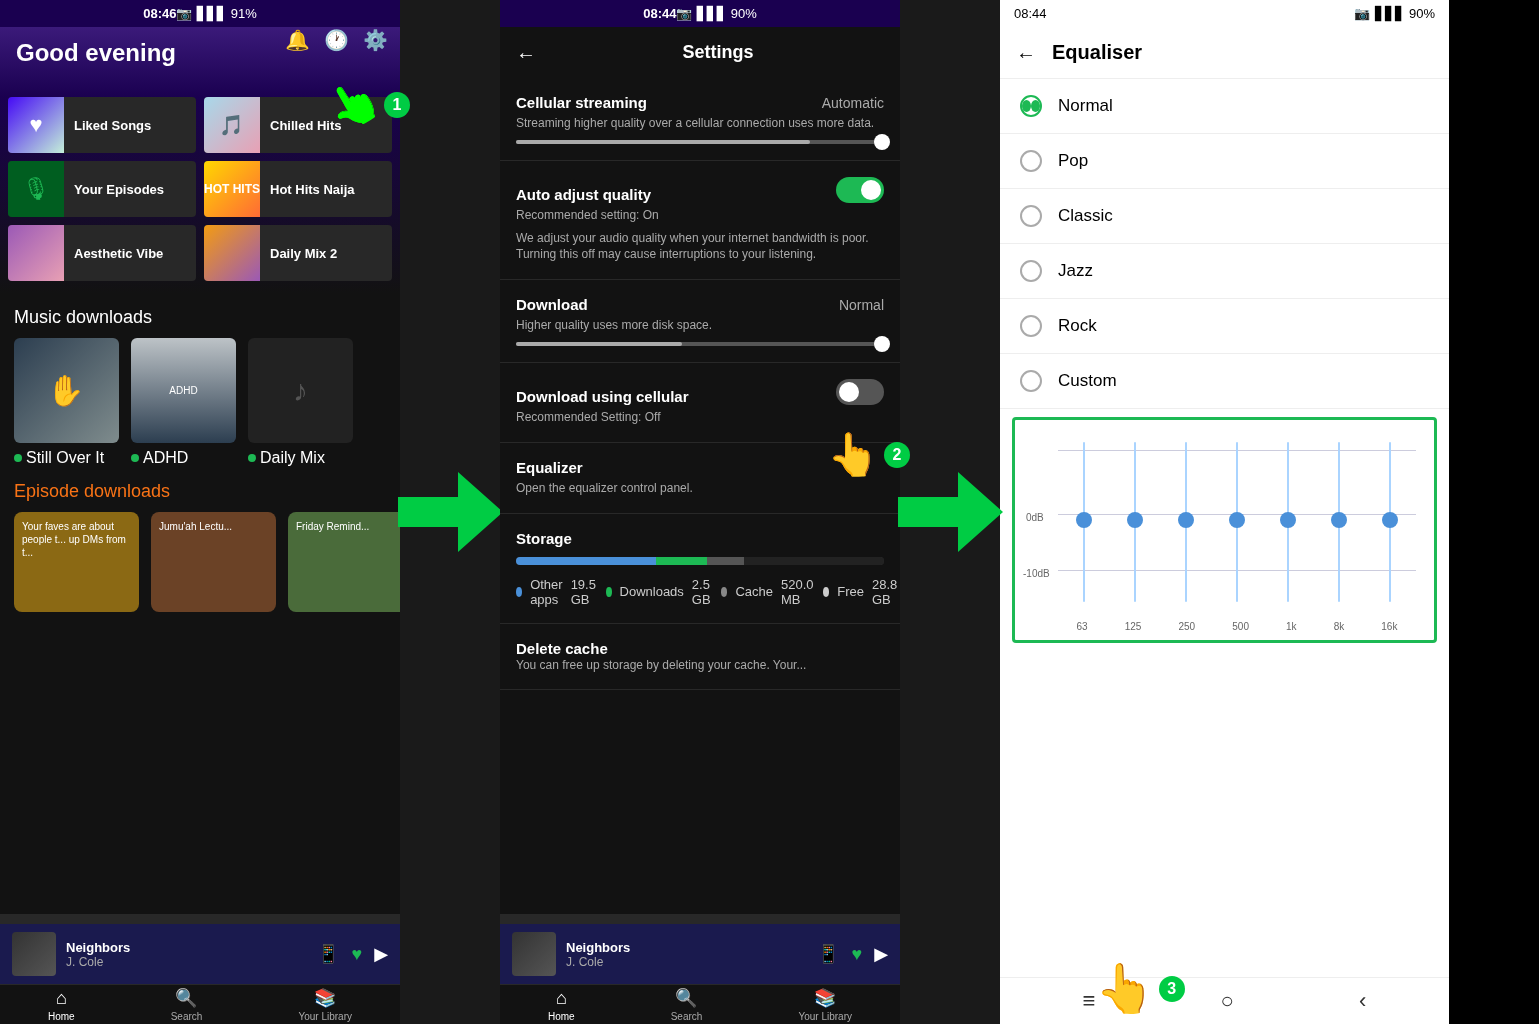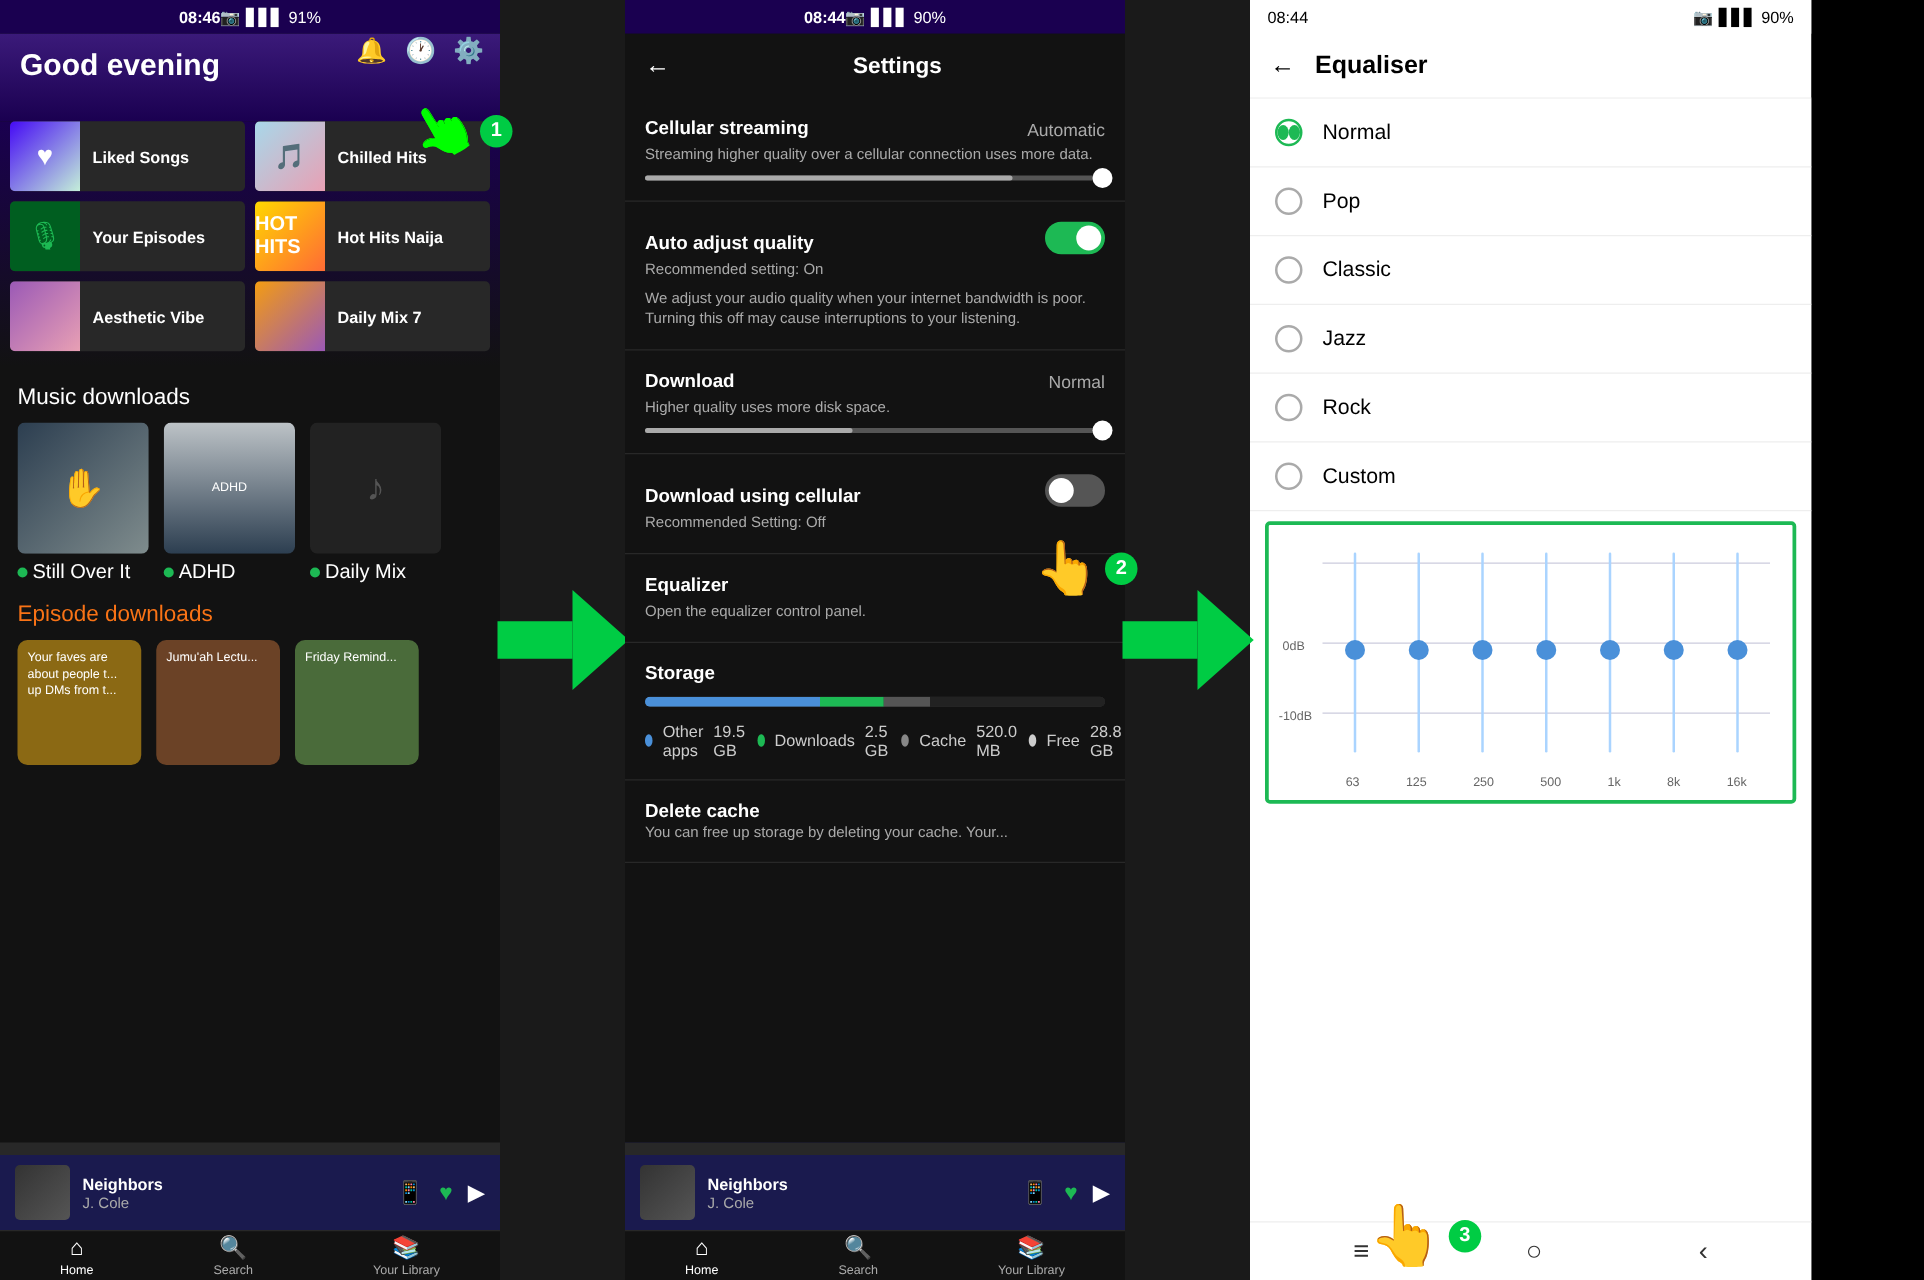--- a/index.html
+++ b/index.html
@@ -140,21 +140,21 @@
       font-size: 18px;
       font-weight: normal;
       padding: 14px 14px 10px;
     }
     .episode-list {
       display: flex;
       gap: 12px;
       padding: 0 14px;
     }
     .episode-card {
-      width: 99px;
+      width: 125px;
       height: 100px;
       border-radius: 8px;
       background: #8b6914;
       display: flex;
       align-items: flex-start;
       padding: 8px;
       position: relative;
       overflow: hidden;
       cursor: pointer;
       flex-shrink: 0;
@@ -473,21 +473,21 @@
       font-size: 20px;
       color: #fff;
     }
     .hotnaija-img {
       width: 100%;
       height: 100%;
       background: linear-gradient(135deg, #ffd700, #ff6b35);
       display: flex;
       align-items: center;
       justify-content: center;
-      font-size: 16px;
+      font-size: 12px;
       color: #fff;
       font-weight: bold;
     }
     .aesthetic-img {
       width: 100%;
       height: 100%;
       background: linear-gradient(135deg, #9b59b6, #e8a0b4);
     }
     .dailymix-img {
       width: 100%;
@@ -606,21 +606,21 @@
     <div class="grid-card">
       <div class="grid-card-img aesthetic">
         <div class="aesthetic-img"></div>
       </div>
       <span class="grid-card-label">Aesthetic Vibe</span>
     </div>
     <div class="grid-card">
       <div class="grid-card-img dailymix">
         <div class="dailymix-img"></div>
       </div>
-      <span class="grid-card-label">Daily Mix 7</span>
+      <span class="grid-card-label">Daily Mix 2</span>
     </div>
   </div>
 
   <div class="section-title">Music downloads</div>
   <div class="music-downloads">
     <div class="download-card">
       <div class="download-thumb still">
         <div class="still-img">✋</div>
       </div>
       <div class="download-label">

